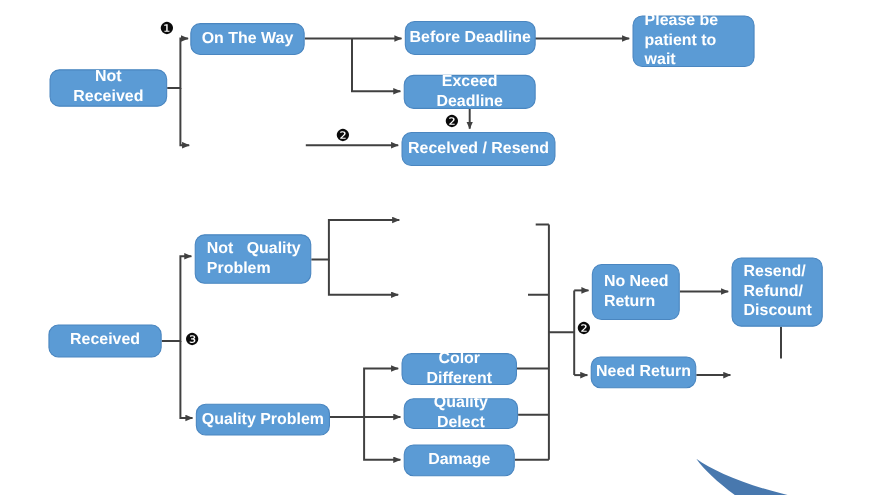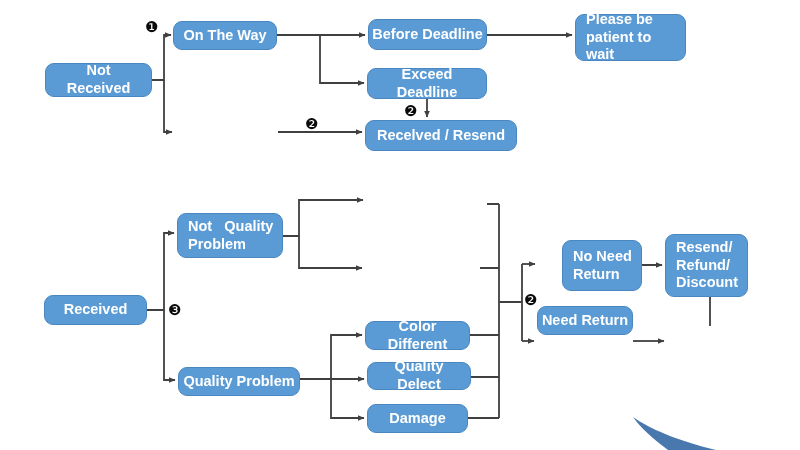--- a/index.html
+++ b/index.html
@@ -96,35 +96,35 @@
 
     <path class="swoosh" d="M633,417 C648,428 678,441 716,450 L668,450 C652,438 640,427 633,417 Z"></path>
   </svg>
 
   <div class="node" style="left:45px;top:63px;width:107px;height:34px">Not   Received</div>
   <div class="node" style="left:173px;top:21px;width:104px;height:29px">On The Way</div>
   <div class="node" style="left:368px;top:19px;width:119px;height:31px">Before Deadline</div>
   <div class="node" style="left:367px;top:68px;width:120px;height:31px">Exceed Deadline</div>
   <div class="node left" style="left:575px;top:14px;width:111px;height:47px">Please be
 patient to wait</div>
-  <div class="node" style="left:365px;top:120px;width:152px;height:31px">Recelved / Resend</div>
+  <div class="node" style="left:365px;top:120px;width:140px;height:31px">Recelved / Resend</div>
 
   <div class="node" style="left:44px;top:295px;width:103px;height:30px">Received</div>
   <div class="node left" style="left:177px;top:213px;width:106px;height:45px">Not   Quality
 Problem</div>
   <div class="node" style="left:178px;top:367px;width:122px;height:29px">Quality Problem</div>
   <div class="node" style="left:365px;top:321px;width:105px;height:29px">Color Different</div>
   <div class="node" style="left:367px;top:362px;width:104px;height:28px">Quality Delect</div>
   <div class="node" style="left:367px;top:404px;width:101px;height:29px">Damage</div>
-  <div class="node left" style="left:562px;top:240px;width:80px;height:51px">No Need
+  <div class="node left" style="left:538px;top:240px;width:80px;height:51px">No Need
 Return</div>
   <div class="node left" style="left:665px;top:234px;width:83px;height:63px">Resend/
 Refund/
 Discount</div>
-  <div class="node" style="left:537px;top:306px;width:96px;height:29px">Need Return</div>
+  <div class="node" style="left:537px;top:324px;width:96px;height:29px">Need Return</div>
 
   <span class="badge" style="left:145px;top:19px">❶</span>
   <span class="badge" style="left:305px;top:116px">❷</span>
   <span class="badge" style="left:404px;top:103px">❷</span>
   <span class="badge" style="left:168px;top:302px">❸</span>
   <span class="badge" style="left:524px;top:292px">❷</span>
 
 </div>
 
 </body></html>

